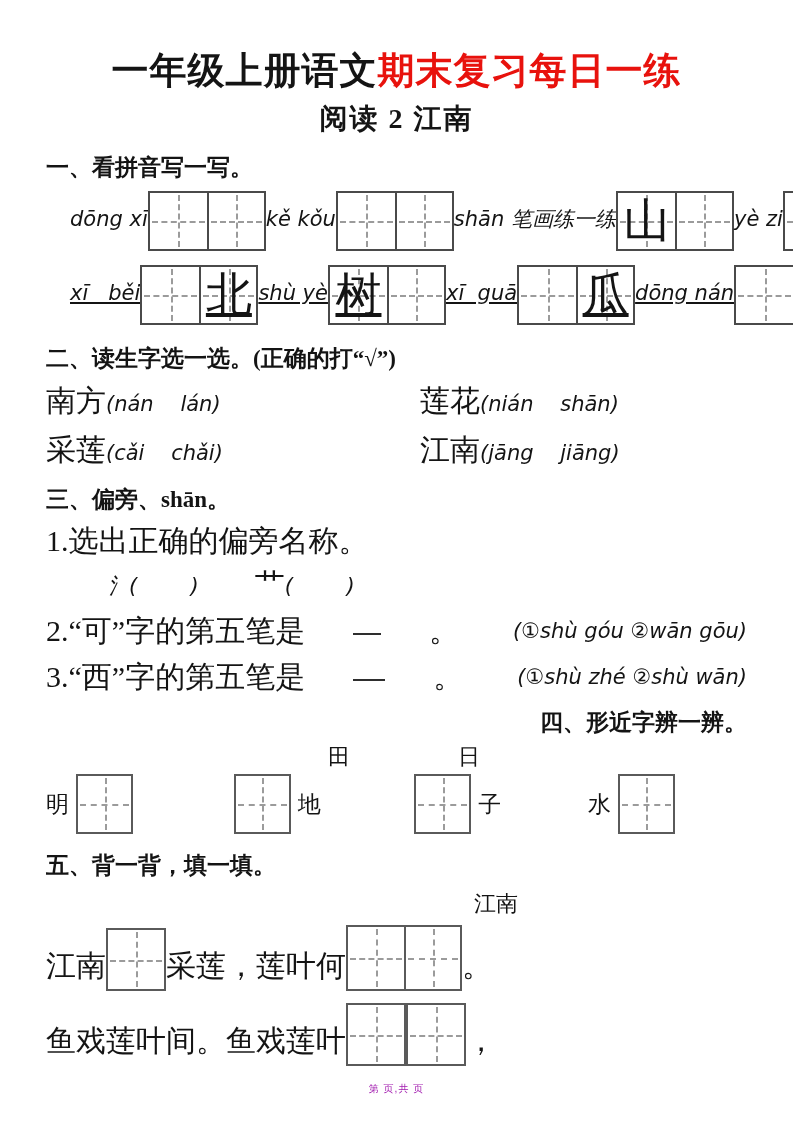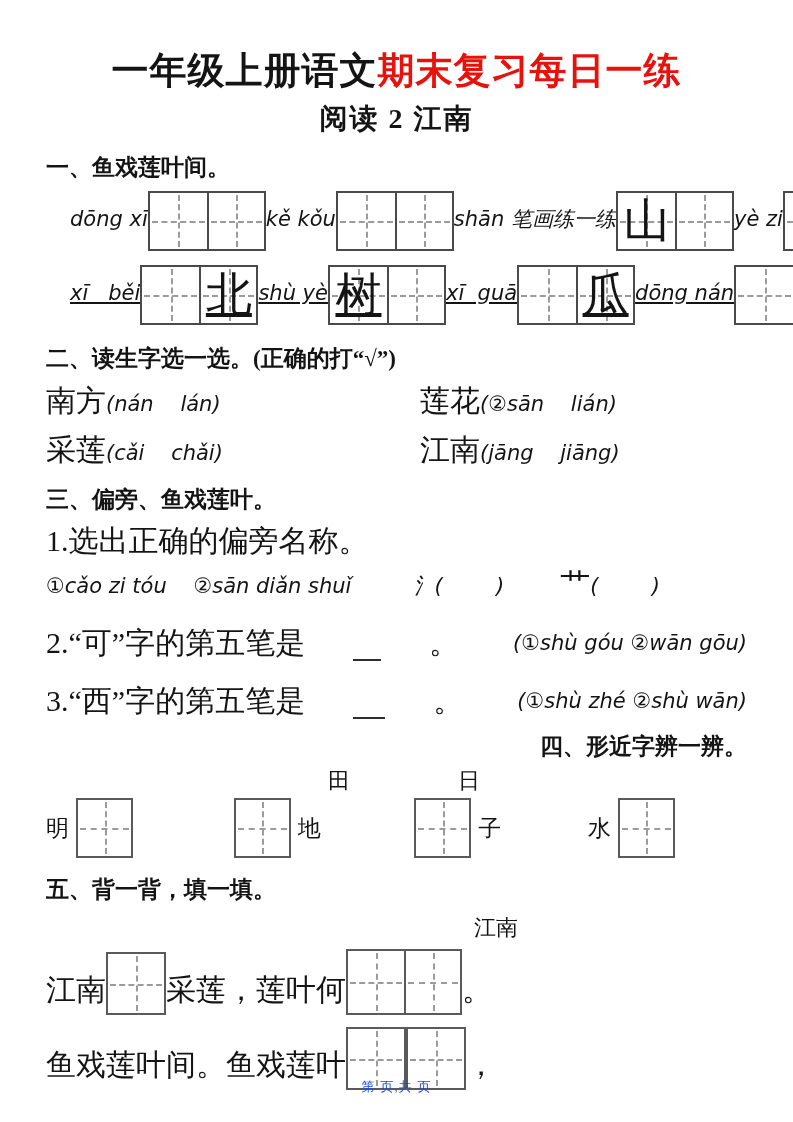--- a/index.html
+++ b/index.html
@@ -32,21 +32,21 @@
   
   .two-col { display:flex; margin-top:10px; line-height:34px; }
   .col-l { width:374px; }
 
   
   .s3-line { margin-top:9px; line-height:33px; }
   .s3-opts { display:flex; margin-top:9px; line-height:33px; align-items:baseline; }
   .s3-opts .rad1 { margin-left:62px; }
   .s3-opts .rad2 { margin-left:56px; }
   .blank { display:inline-block; width:113px; border-bottom:2px solid #2e2e2e; height:22px; vertical-align:baseline; }
-  .q-line { margin-top:22px; line-height:36px; display:flex; align-items:flex-end;gap:48px; }
+  .q-line { margin-top:10px; line-height:36px; display:flex; align-items:flex-start;gap:48px; }
   .q-line .py { margin-left:6px; }
 
   
   .s4-labels { position:relative; height:30px; margin-top:4px; }
   .s4-labels .lbl { position:absolute; font-size:22px; }
   .s4-labels .lbl1 { left:282px; }
   .s4-labels .lbl2 { left:412px; }
   .s4-row { display:flex; justify-content:space-between; width:636px; margin-top:2px; }
   .pair { display:flex; align-items:center; }
   .pair .ch { font-size:23px; white-space:pre; }
@@ -62,35 +62,35 @@
   .poem-line .cn { padding-bottom:4px; }
   .sbox5 { width:60px; height:63px; border:2px solid #5a5a5a; position:relative; background:#fff; }
   .sbox5::before { content:""; position:absolute; left:50%; top:2px; bottom:2px; border-left:2px dashed #9b9b9b; }
   .sbox5::after  { content:""; position:absolute; top:50%; left:2px; right:2px; border-top:2px dashed #9b9b9b; }
   .wbox5 { display:inline-flex; border:2px solid #5a5a5a; background:#fff; }
   .wcell5 { width:56px; height:62px; position:relative; }
   .wcell5 + .wcell5 { border-left:2px solid #5a5a5a; }
   .wcell5::before { content:""; position:absolute; left:50%; top:2px; bottom:2px; border-left:2px dashed #9b9b9b; }
   .wcell5::after  { content:""; position:absolute; top:50%; left:2px; right:2px; border-top:2px dashed #9b9b9b; }
 
-  .footer { position:absolute; left:0; right:0; bottom:26px; text-align:center; font-size:13px; font-family:"Liberation Sans", sans-serif; color:#1d4ed8; letter-spacing:1px; }
+  .footer { position:absolute; left:0; right:0; bottom:26px; text-align:center; font-size:10px; font-family:"Liberation Sans", sans-serif; color:#a21caf; letter-spacing:1px; }
 </style>
 </head>
 <body>
 
 <div class="page">
 
   <div class="title">
     <span>一年级上册语文</span><span class="red">期末复习每日一练</span>
   </div>
   <div class="subtitle">阅读 2 江南</div>
 
   <div class="content">
 
-    <div class="sec-heading">一、鱼戏莲叶间。</div>
+    <div class="sec-heading">一、看拼音写一写。</div>
     <div class="pg-rows">
       <div class="pg-row">
         <div class="pg-item">
           <div class="pg-label py">dōng xī</div>
           <div class="wbox">
             <div class="wcell">
                 <span></span>
               </div>
             <div class="wcell">
                 <span></span>
@@ -175,31 +175,30 @@
                 <span>南</span>
               </div>
           </div>
         </div>
       </div>
     </div>
 
     <div class="sec-heading" style="margin-top:18px;">二、读生字选一选。(正确的打“√”)</div>
     <div class="two-col">
       <div class="col-l"><span class="cn">南方</span><span class="py">(nán    lán)</span></div>
-      <div><span class="cn">莲花</span><span class="py">(②sān    lián)</span></div>
+      <div><span class="cn">莲花</span><span class="py">(nián    shān)</span></div>
     </div>
     <div class="two-col">
       <div class="col-l"><span class="cn">采莲</span><span class="py">(cǎi    chǎi)</span></div>
       <div><span class="cn">江南</span><span class="py">(jāng    jiāng)</span></div>
     </div>
 
-    <div class="sec-heading" style="margin-top:12px;">三、偏旁、鱼戏莲叶。</div>
+    <div class="sec-heading" style="margin-top:12px;">三、偏旁、shān。</div>
     <div class="s3-line cn">1.选出正确的偏旁名称。</div>
     <div class="s3-opts">
-      <span class="py">①cǎo zi tóu    ②sān diǎn shuǐ</span>
       <span class="py rad1">氵</span>
       <span class="py">(        )</span>
       <span class="cn rad2">艹</span>
       <span class="py">(        )</span>
     </div>
     <div class="q-line">
       <span class="cn">2.“可”字的第五笔是</span>
         <span class="blank"></span>
         <span class="cn">。</span>
         <span class="py">(①shù góu ②wān gōu)</span>

